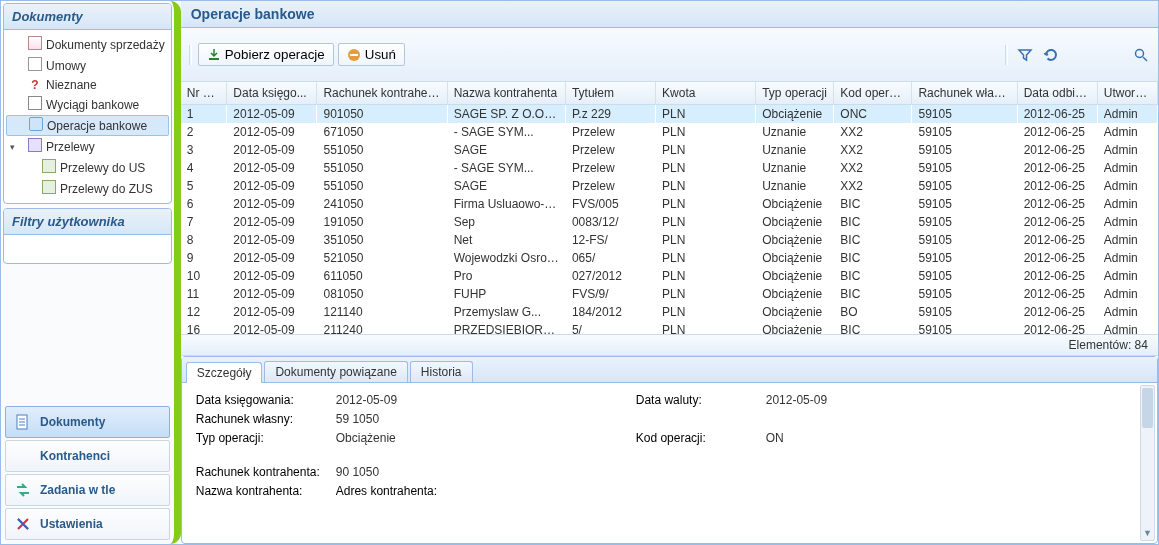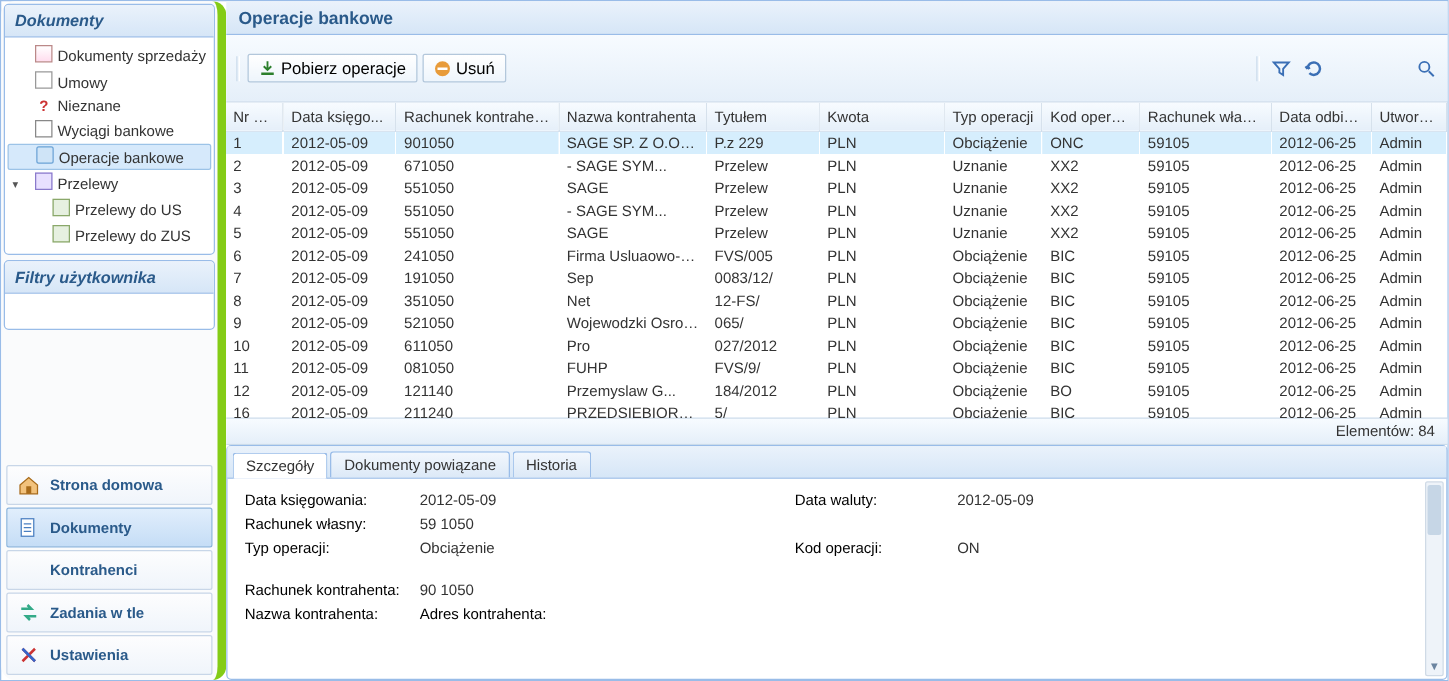--- a/index.html
+++ b/index.html
@@ -246,29 +246,20 @@
             <span>Przelewy do ZUS</span>
           </div>
         </div>
     </div>
     <div class="panel filters-panel">
       <div class="panel-header">Filtry użytkownika</div>
       <div style="height:28px;"></div>
     </div>
     <div class="spacer-flex"></div>
     <div class="nav-buttons" id="nav-buttons">
-        <div class="nav-btn">
-          <span class="nicon">
-            <svg width="18" height="18" viewBox="0 0 18 18">
-              <path d="M2 9l7-6 7 6v7H2z" fill="#f2c27c" stroke="#a86b1a"></path>
-              <rect x="7" y="10" width="4" height="6" fill="#a86b1a"></rect>
-            </svg>
-          </span>
-          <span>Strona domowa</span>
-        </div>
         <div class="nav-btn active">
           <span class="nicon">
             <svg width="18" height="18" viewBox="0 0 18 18">
               <rect x="3" y="2" width="10" height="14" fill="#fff" stroke="#4a7fc1"></rect>
               <path d="M5 6h6M5 9h6M5 12h6" stroke="#4a7fc1"></path>
             </svg>
           </span>
           <span>Dokumenty</span>
         </div>
         <div class="nav-btn">

